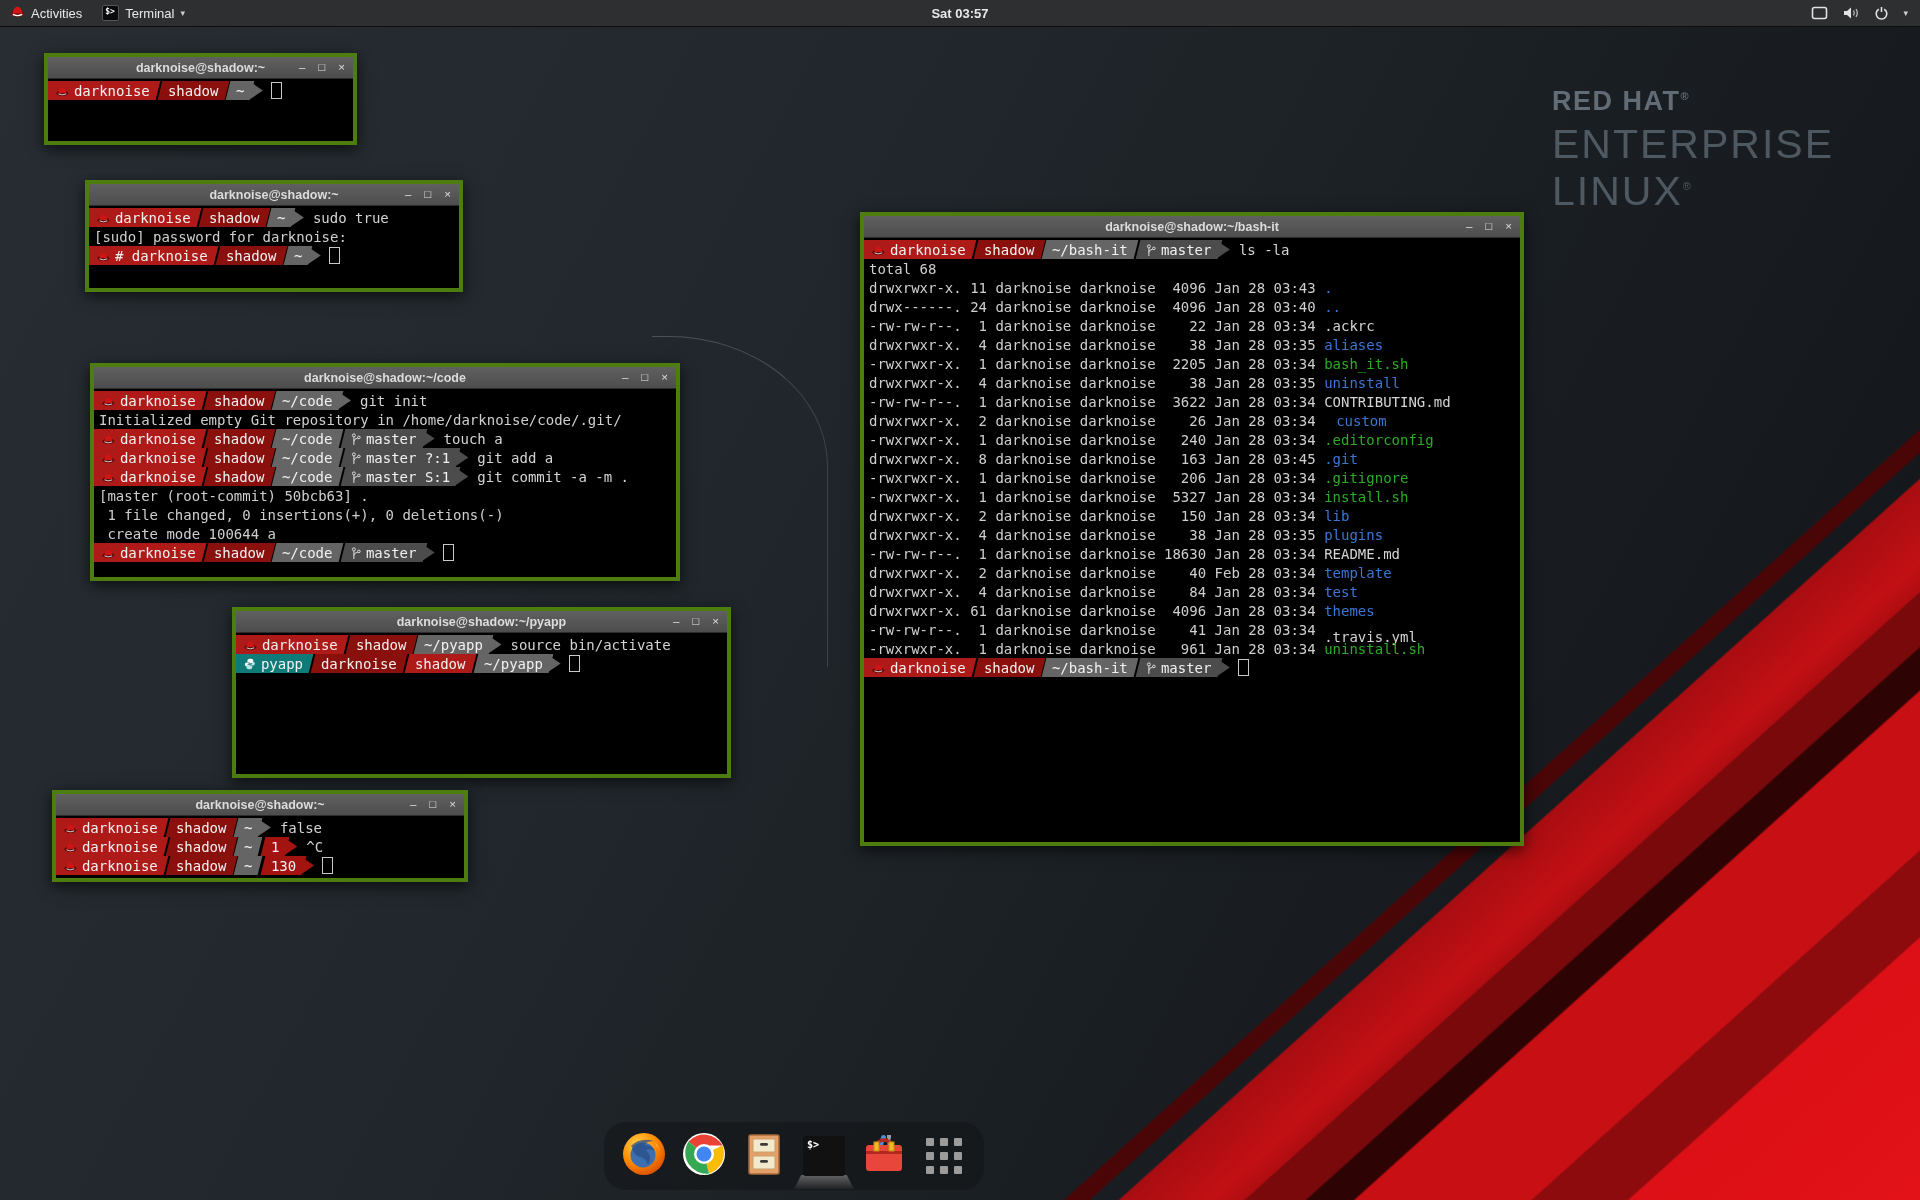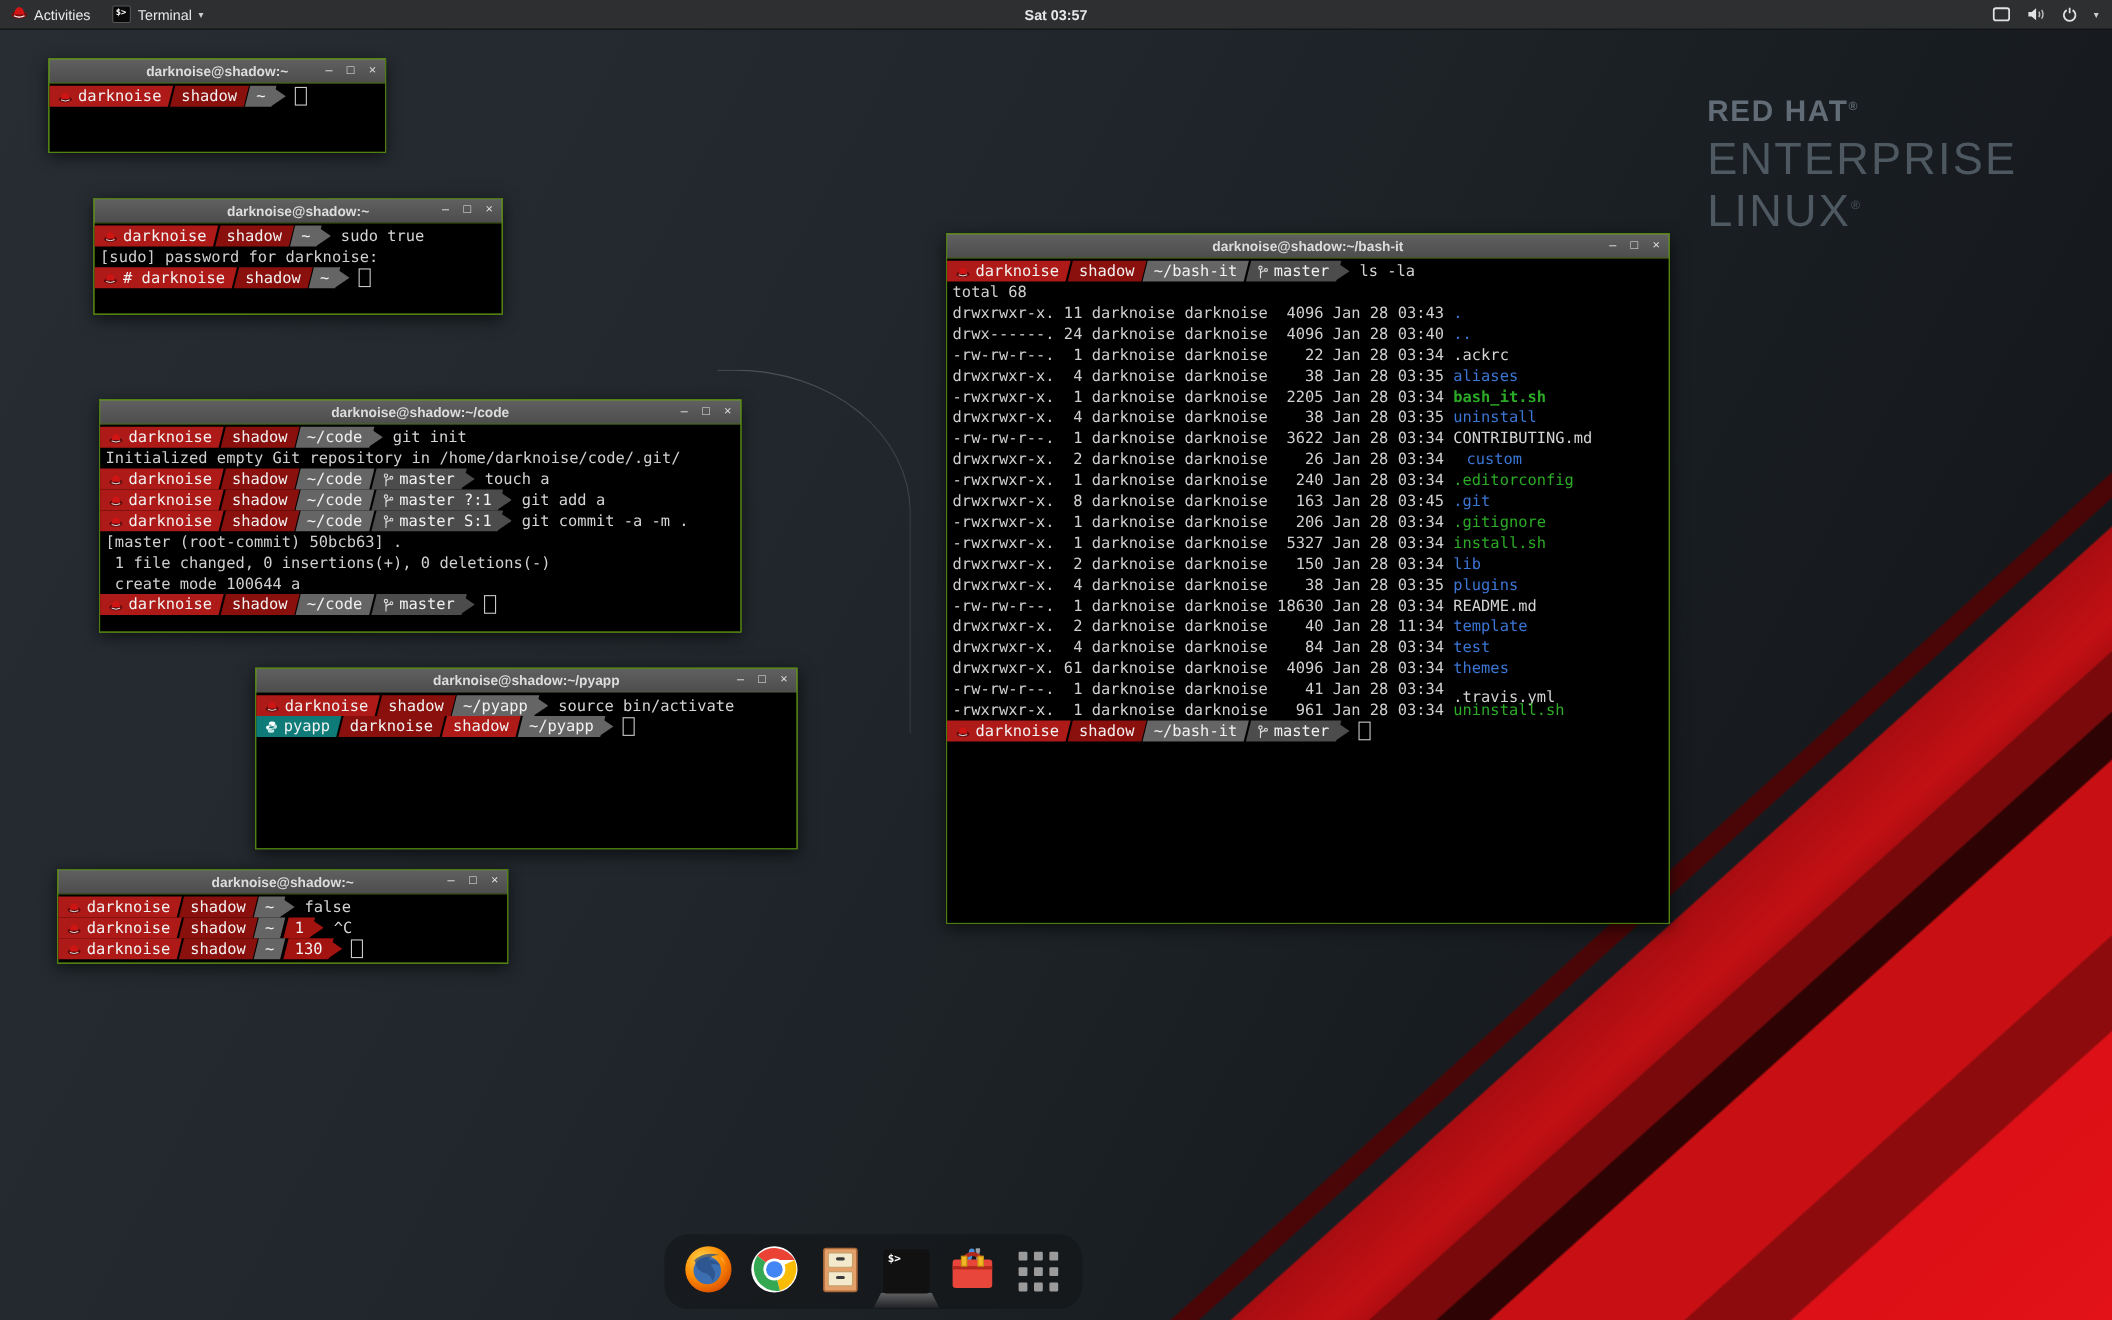--- a/index.html
+++ b/index.html
@@ -36,21 +36,21 @@
 
   
   #branding{position:absolute;left:1552px;top:62px;color:rgba(142,157,170,.62);line-height:1;user-select:none}
   #branding .b1{font-size:27px;font-weight:bold;letter-spacing:1.5px}
   #branding .b2{font-size:41px;letter-spacing:2px;margin-top:9px;font-weight:normal;color:rgba(132,147,160,.5)}
   #branding .b3{font-size:41px;letter-spacing:2px;margin-top:6px;font-weight:normal;color:rgba(132,147,160,.5)}
   #branding sup{font-size:11px}
 
   
   #windows{position:absolute;inset:0;z-index:10}
-  .twin{position:absolute;background:#84cc16;box-shadow:0 4px 14px rgba(0,0,0,.65);border:1px solid #4d7c0f}
+  .twin{position:absolute;background:#0c4a6e;box-shadow:0 4px 14px rgba(0,0,0,.65);border:4px solid #4d7c0f}
   .tbar{height:21px;background:linear-gradient(#606060,#4d4d4d);display:flex;align-items:center;justify-content:center;
     position:relative;font-weight:bold;font-size:12.5px;color:#dcdcdc;border-bottom:1px solid #2c2c2c}
   .tbtns{position:absolute;right:8px;top:0;bottom:0;display:flex;gap:13px;align-items:center;color:#e0e0e0;font-size:11.5px;font-weight:normal}
   .tbtns span{cursor:default;line-height:1}
   .tbody{position:absolute;left:0;right:0;top:22px;bottom:0;background:#000;padding-top:2px;
     font-family:"DejaVu Sans Mono",monospace;font-size:14px;overflow:hidden}
   .tline{display:flex;align-items:center;height:19px}
   .outline{padding-left:5px;color:#cfcfcf;white-space:pre}
   .seg{height:19px;display:flex;align-items:center;padding:0 8px;transform:skewX(-14deg);margin-right:2px;flex:none}
   .seg.first{margin-left:-4px;padding-left:12px}
@@ -478,32 +478,32 @@
               </svg><span>master</span></span>
           </span>
           <span class="tip" style="background: rgb(76, 76, 76);"></span>
           <span class="cmd">ls -la</span>
         </div>
         <div class="tline outline">total 68</div>
         <div class="tline outline"><span>drwxrwxr-x. 11 darknoise darknoise  4096 Jan 28 03:43 </span><span style="color: rgb(59, 118, 212);">.</span></div>
         <div class="tline outline"><span>drwx------. 24 darknoise darknoise  4096 Jan 28 03:40 </span><span style="color: rgb(59, 118, 212);">..</span></div>
         <div class="tline outline"><span>-rw-rw-r--.  1 darknoise darknoise    22 Jan 28 03:34 </span><span style="color: rgb(211, 211, 211);">.ackrc</span></div>
         <div class="tline outline"><span>drwxrwxr-x.  4 darknoise darknoise    38 Jan 28 03:35 </span><span style="color: rgb(59, 118, 212);">aliases</span></div>
-        <div class="tline outline"><span>-rwxrwxr-x.  1 darknoise darknoise  2205 Jan 28 03:34 </span><span style="color: rgb(44, 171, 39); font-weight: bold;">bash_it.sh</span></div>
+        <div class="tline outline"><span>-rwxrwxr-x.  1 darknoise darknoise  2205 Jan 28 03:34 </span><span style="color: rgb(44, 171, 39);">bash_it.sh</span></div>
         <div class="tline outline"><span>drwxrwxr-x.  4 darknoise darknoise    38 Jan 28 03:35 </span><span style="color: rgb(59, 118, 212);">uninstall</span></div>
         <div class="tline outline"><span>-rw-rw-r--.  1 darknoise darknoise  3622 Jan 28 03:34 </span><span style="color: rgb(211, 211, 211);">CONTRIBUTING.md</span></div>
         <div class="tline outline"><span>drwxrwxr-x.  2 darknoise darknoise    26 Jan 28 03:34 </span><span style="color: rgb(59, 118, 212); margin-left: 12px;">custom</span></div>
         <div class="tline outline"><span>-rwxrwxr-x.  1 darknoise darknoise   240 Jan 28 03:34 </span><span style="color: rgb(44, 171, 39);">.editorconfig</span></div>
         <div class="tline outline"><span>drwxrwxr-x.  8 darknoise darknoise   163 Jan 28 03:45 </span><span style="color: rgb(59, 118, 212);">.git</span></div>
         <div class="tline outline"><span>-rwxrwxr-x.  1 darknoise darknoise   206 Jan 28 03:34 </span><span style="color: rgb(44, 171, 39);">.gitignore</span></div>
         <div class="tline outline"><span>-rwxrwxr-x.  1 darknoise darknoise  5327 Jan 28 03:34 </span><span style="color: rgb(44, 171, 39);">install.sh</span></div>
         <div class="tline outline"><span>drwxrwxr-x.  2 darknoise darknoise   150 Jan 28 03:34 </span><span style="color: rgb(59, 118, 212);">lib</span></div>
         <div class="tline outline"><span>drwxrwxr-x.  4 darknoise darknoise    38 Jan 28 03:35 </span><span style="color: rgb(59, 118, 212);">plugins</span></div>
         <div class="tline outline"><span>-rw-rw-r--.  1 darknoise darknoise 18630 Jan 28 03:34 </span><span style="color: rgb(211, 211, 211);">README.md</span></div>
-        <div class="tline outline"><span>drwxrwxr-x.  2 darknoise darknoise    40 Jan 28 11:34 </span><span style="color: rgb(59, 118, 212);">template</span></div>
+        <div class="tline outline"><span>drwxrwxr-x.  2 darknoise darknoise    40 Feb 28 03:34 </span><span style="color: rgb(59, 118, 212);">template</span></div>
         <div class="tline outline"><span>drwxrwxr-x.  4 darknoise darknoise    84 Jan 28 03:34 </span><span style="color: rgb(59, 118, 212);">test</span></div>
         <div class="tline outline"><span>drwxrwxr-x. 61 darknoise darknoise  4096 Jan 28 03:34 </span><span style="color: rgb(59, 118, 212);">themes</span></div>
         <div class="tline outline"><span>-rw-rw-r--.  1 darknoise darknoise    41 Jan 28 03:34 </span><span style="color: rgb(211, 211, 211); margin-top: 15px;">.travis.yml</span></div>
         <div class="tline outline"><span>-rwxrwxr-x.  1 darknoise darknoise   961 Jan 28 03:34 </span><span style="color: rgb(44, 171, 39);">uninstall.sh</span></div>
         <div class="tline">
           <span class="seg first" style="background: rgb(174, 26, 23);">
             <span class="in"><svg width="13" height="11" viewBox="0 0 12 10">
                 <ellipse cx="6" cy="6.6" rx="5.4" ry="2.5" fill="#5e0a0a"></ellipse>
                 <path d="M2.5 6.4 C2.5 3.1 4.1 1.2 6 1.2 C7.9 1.2 9.5 3.1 9.5 6.4 Z" fill="#cf1414"></path>
                 <path d="M2.4 7.2 Q6 9 9.6 7.2" stroke="#eee" stroke-width="0.8" fill="none"></path>

